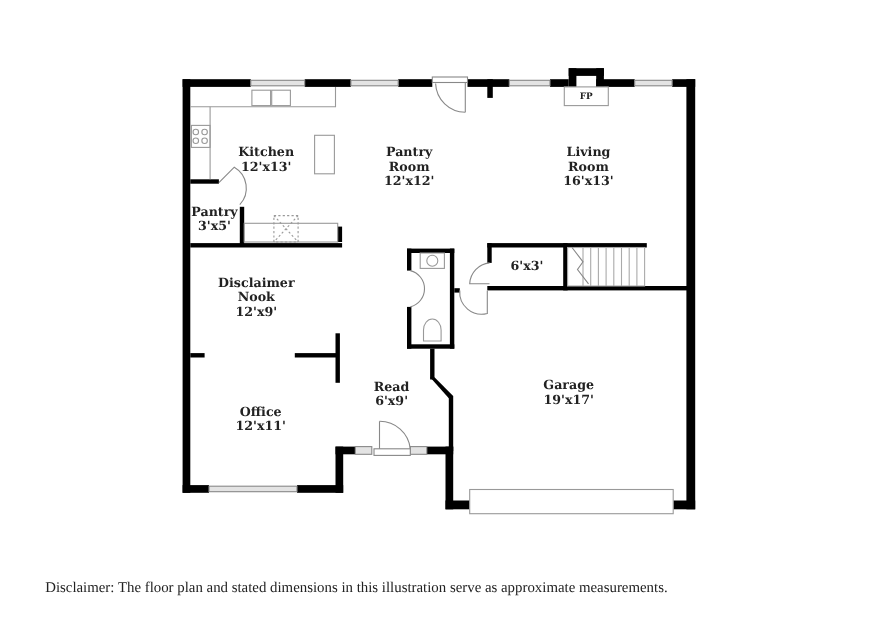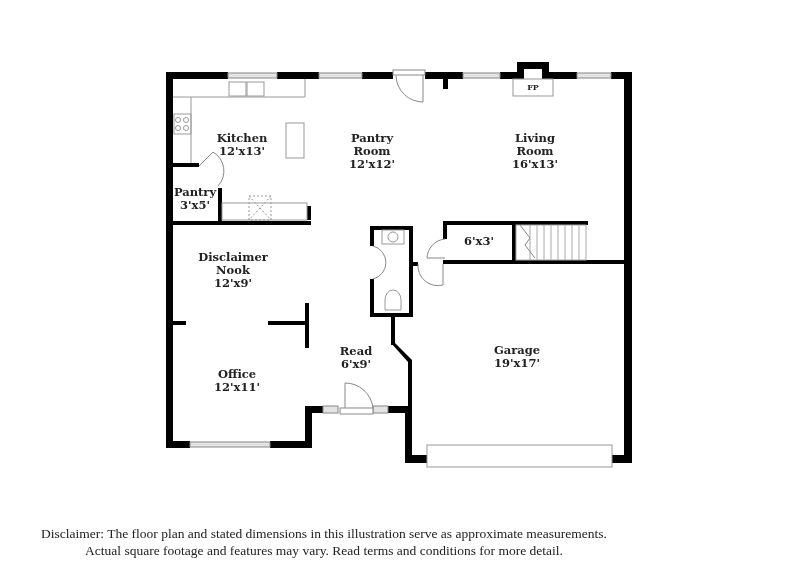--- a/index.html
+++ b/index.html
@@ -205,14 +205,13 @@
 
 <div class="room-label" style="left:517px; top:344px;">
   <span>Garage</span>
   <span>19'x17'</span>
 </div>
 
 <div class="fp-label" style="left:533px; top:82px;">FP</div>
 
 <div class="disclaimer">
   <span>Disclaimer: The floor plan and stated dimensions in this illustration serve as approximate measurements.</span>
-  <span>Actual square footage and features may vary. Read terms and conditions for more detail.</span>
 </div>
 
 </body></html>

